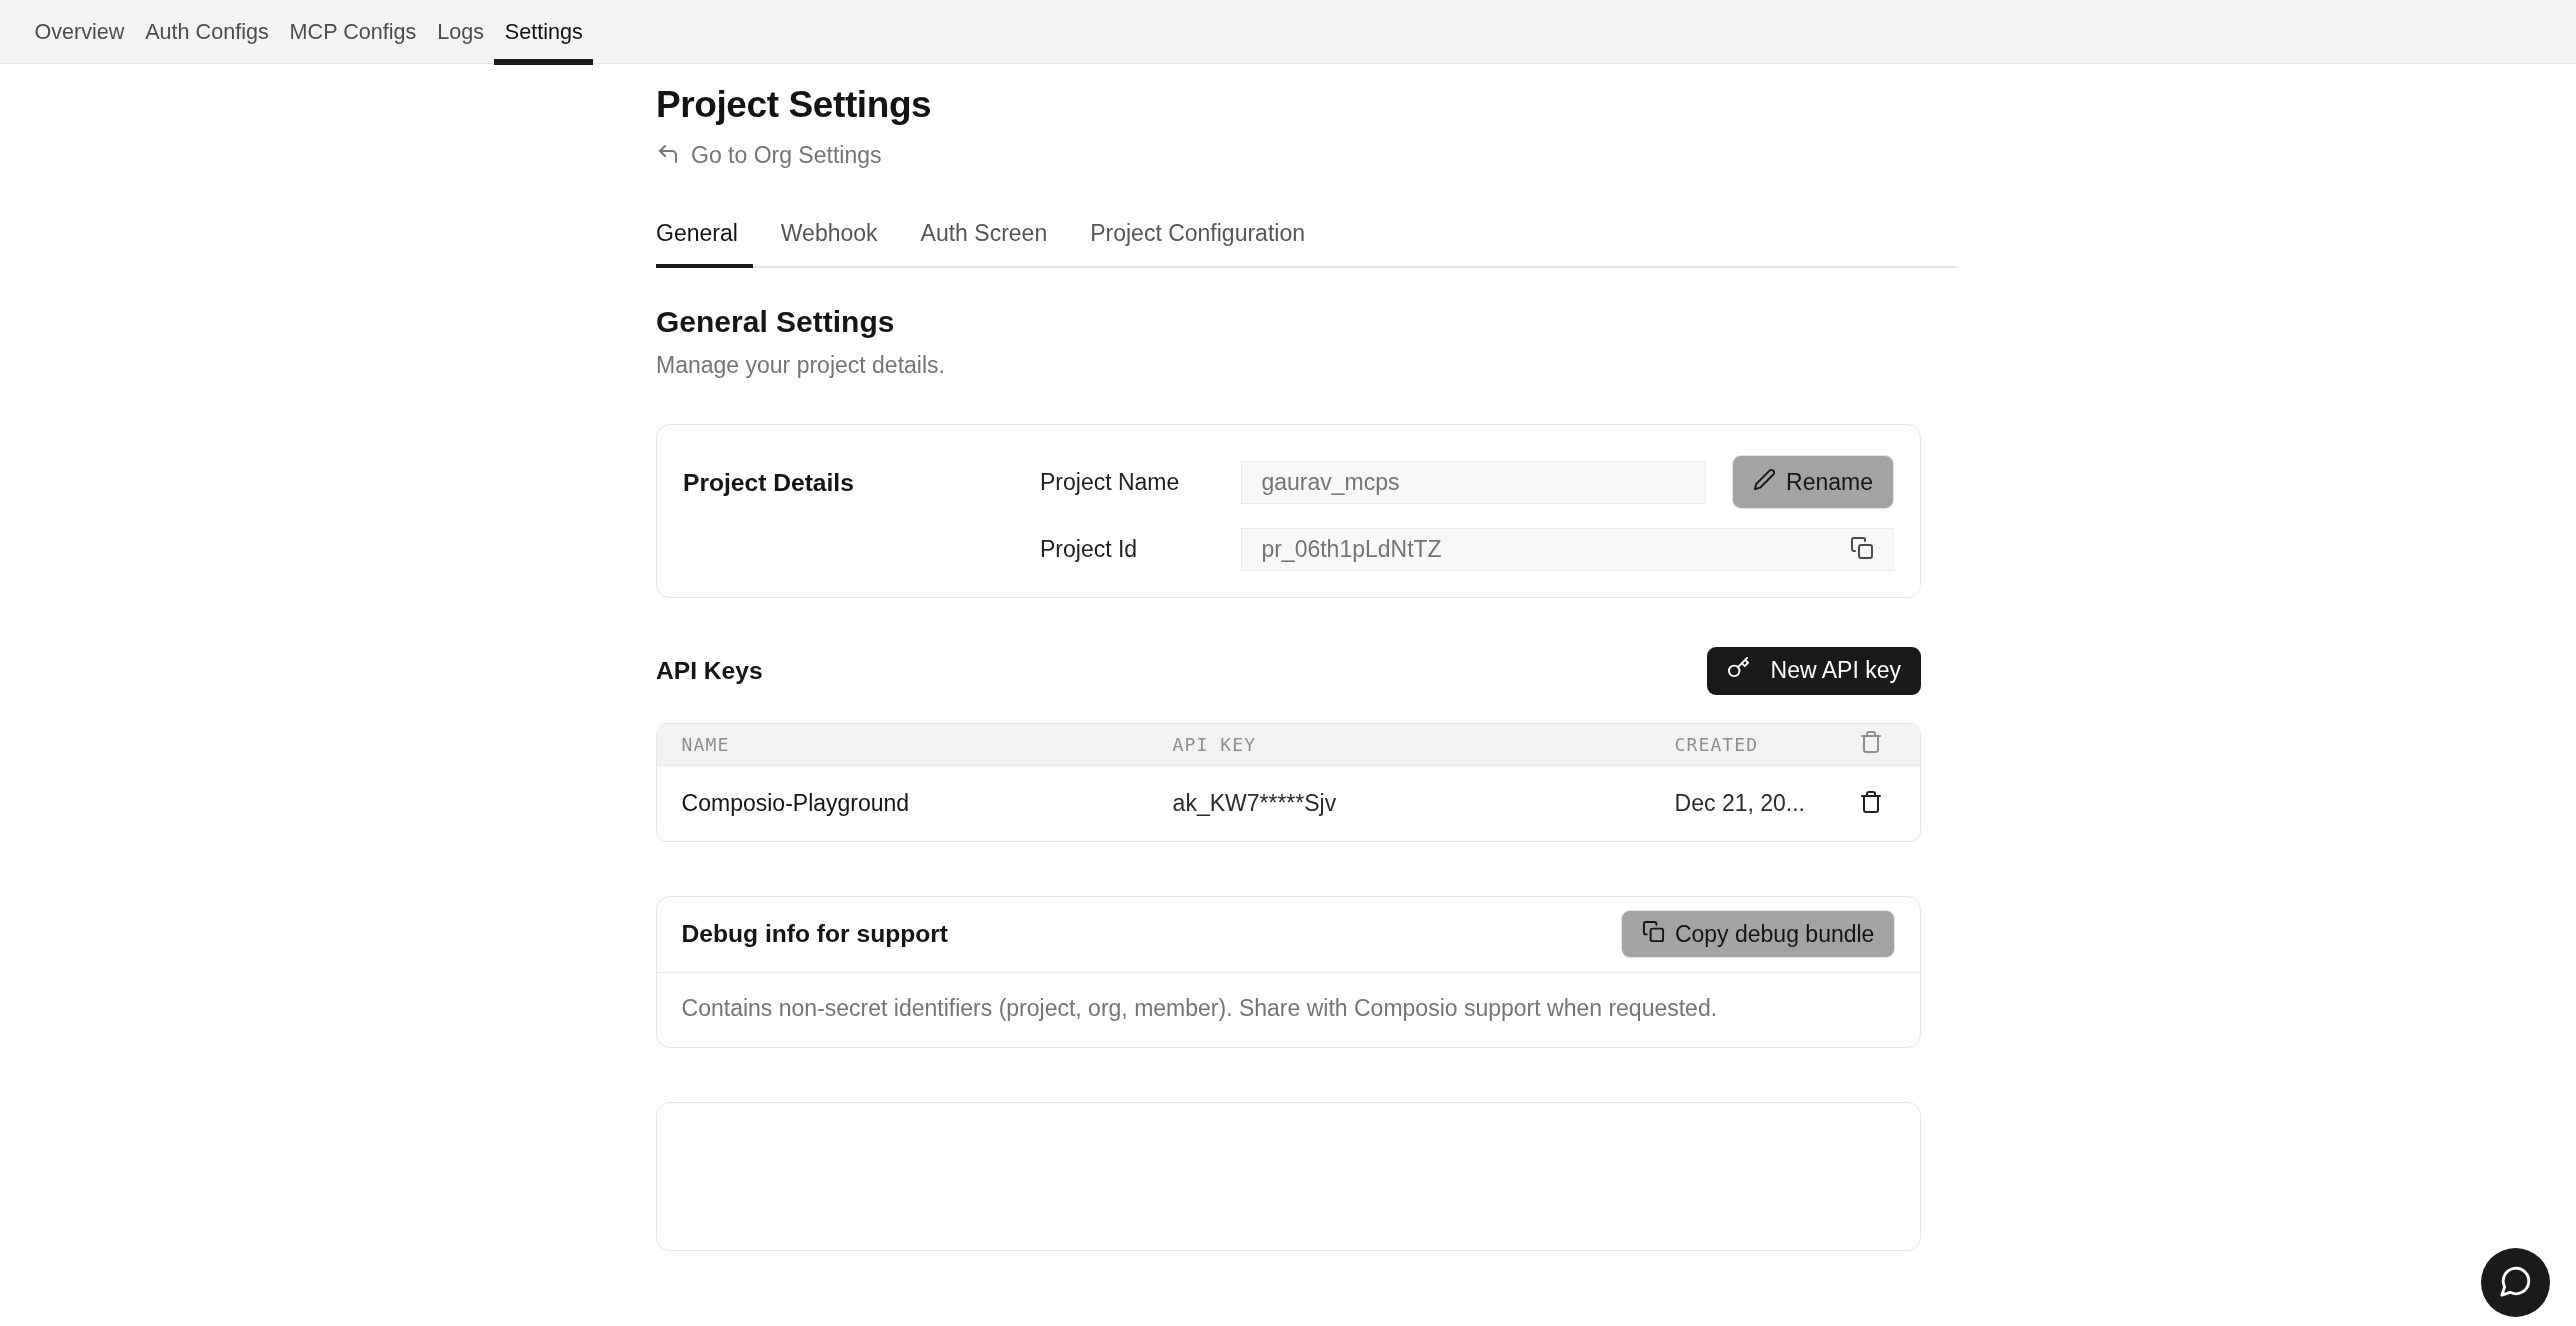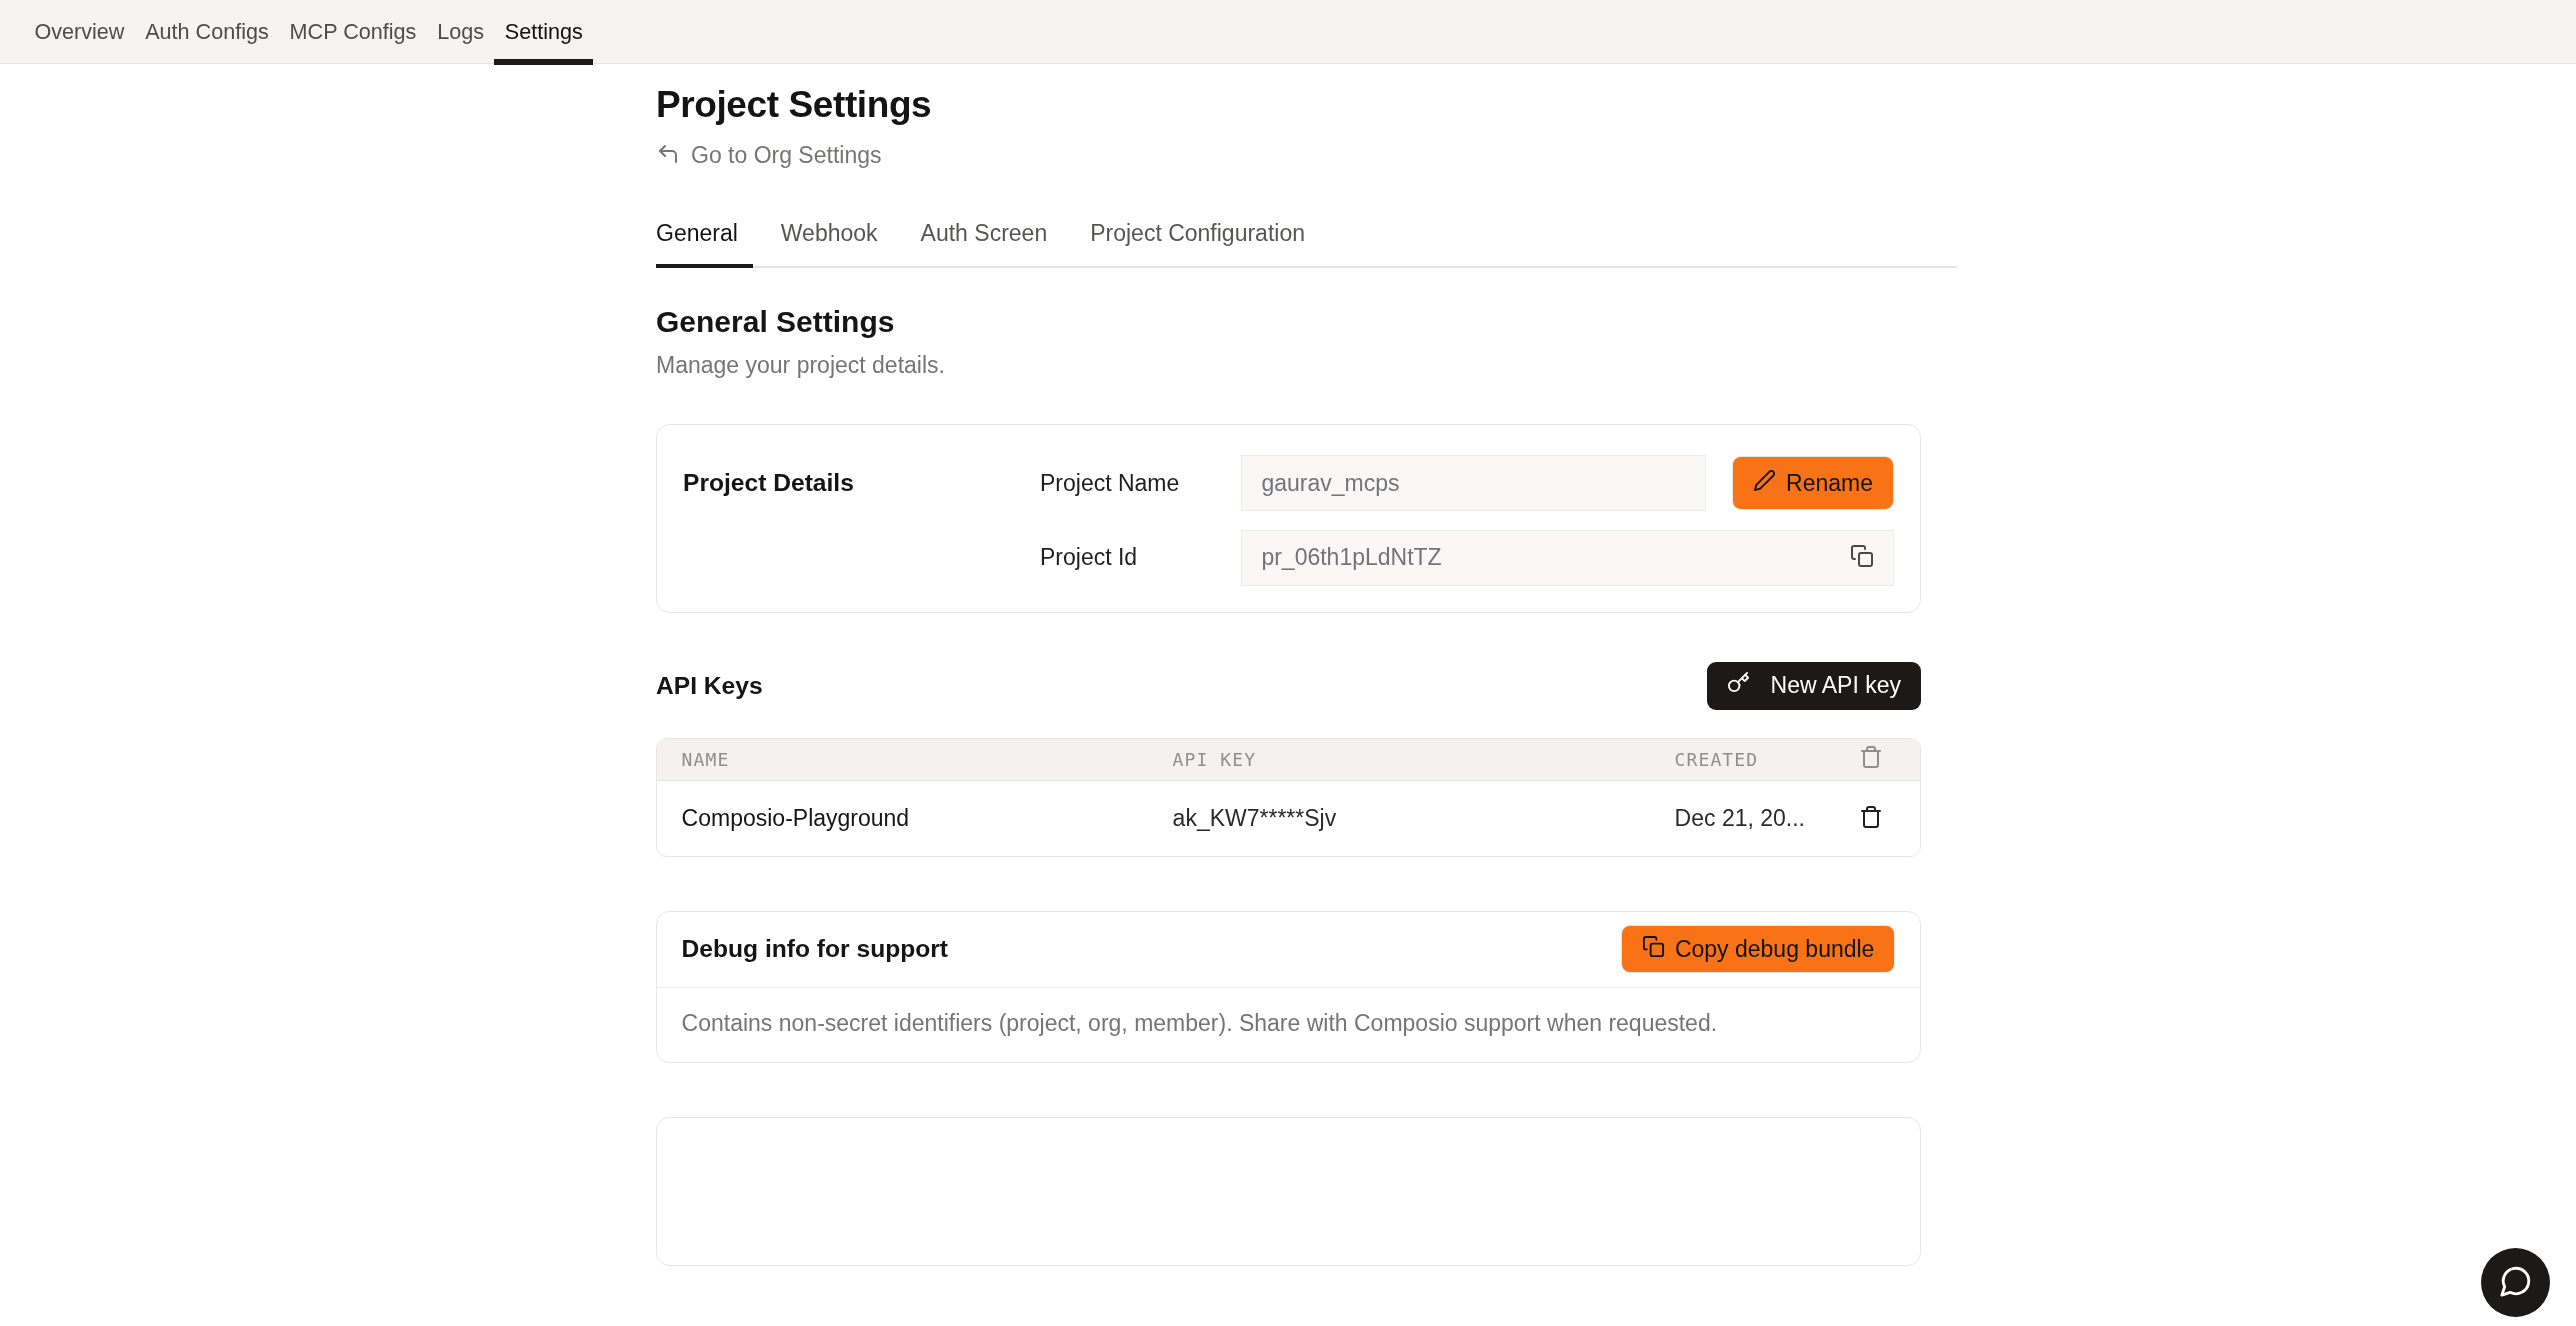--- a/index.html
+++ b/index.html
@@ -34,24 +34,24 @@
   .section-sub { margin-top:13.4px; font-size:23px; color:#757573; }
 
   .card { width:1265px; background:#fff; border:1.5px solid #e8e6e3; border-radius:13.4px; }
 
   .details-card { margin-top:45px; padding:30px 26px 26px; display:flex; }
   .details-title { width:357px; padding-top:13.4px; font-size:24.6px; font-weight:700; color:#151515; }
   .fields { flex:1; }
   .frow { display:flex; align-items:center; }
   .frow + .frow { margin-top:18.6px; }
   .flabel { width:201px; font-size:23px; color:#1f1f1f; }
-  .finput { flex:1; height:56px; background:#f9f8f7; border:1.5px solid #edebe8; border-radius:0;
+  .finput { flex:1; height:43px; background:#f9f8f7; border:1.5px solid #edebe8; border-radius:0;
     display:flex; align-items:center; padding:0 19.4px; font-size:23px; color:#73737a; }
   .finput.with-copy { justify-content:space-between; }
-  .btn { height:54px; padding:0 20px; border:1.5px solid #e8e6e3; border-radius:9px; background:#f97316;
+  .btn { height:54px; padding:0 20px; border:1.5px solid #e8e6e3; border-radius:9px; background:#a3a3a3;
     display:inline-flex; align-items:center; gap:10.4px; font-size:23px; font-weight:500;
     color:#141414; cursor:pointer; white-space:nowrap; }
   .btn svg { width:23px; height:23px; }
   .rename-btn { margin-left:26px; }
   .icon-btn { background:none; border:none; cursor:pointer; display:inline-flex; padding:0; }
 
   .apikeys-head { width:1265px; margin-top:49px; display:flex; justify-content:space-between; align-items:center; }
   .apikeys-title { font-size:24.6px; font-weight:700; color:#151515; }
   .btn-dark { height:48px; padding:0 20px; border-radius:9px; background:#1b1a19; color:#fff;
     display:inline-flex; align-items:center; gap:21px; font-size:23px; font-weight:500; cursor:pointer; border:none; }

